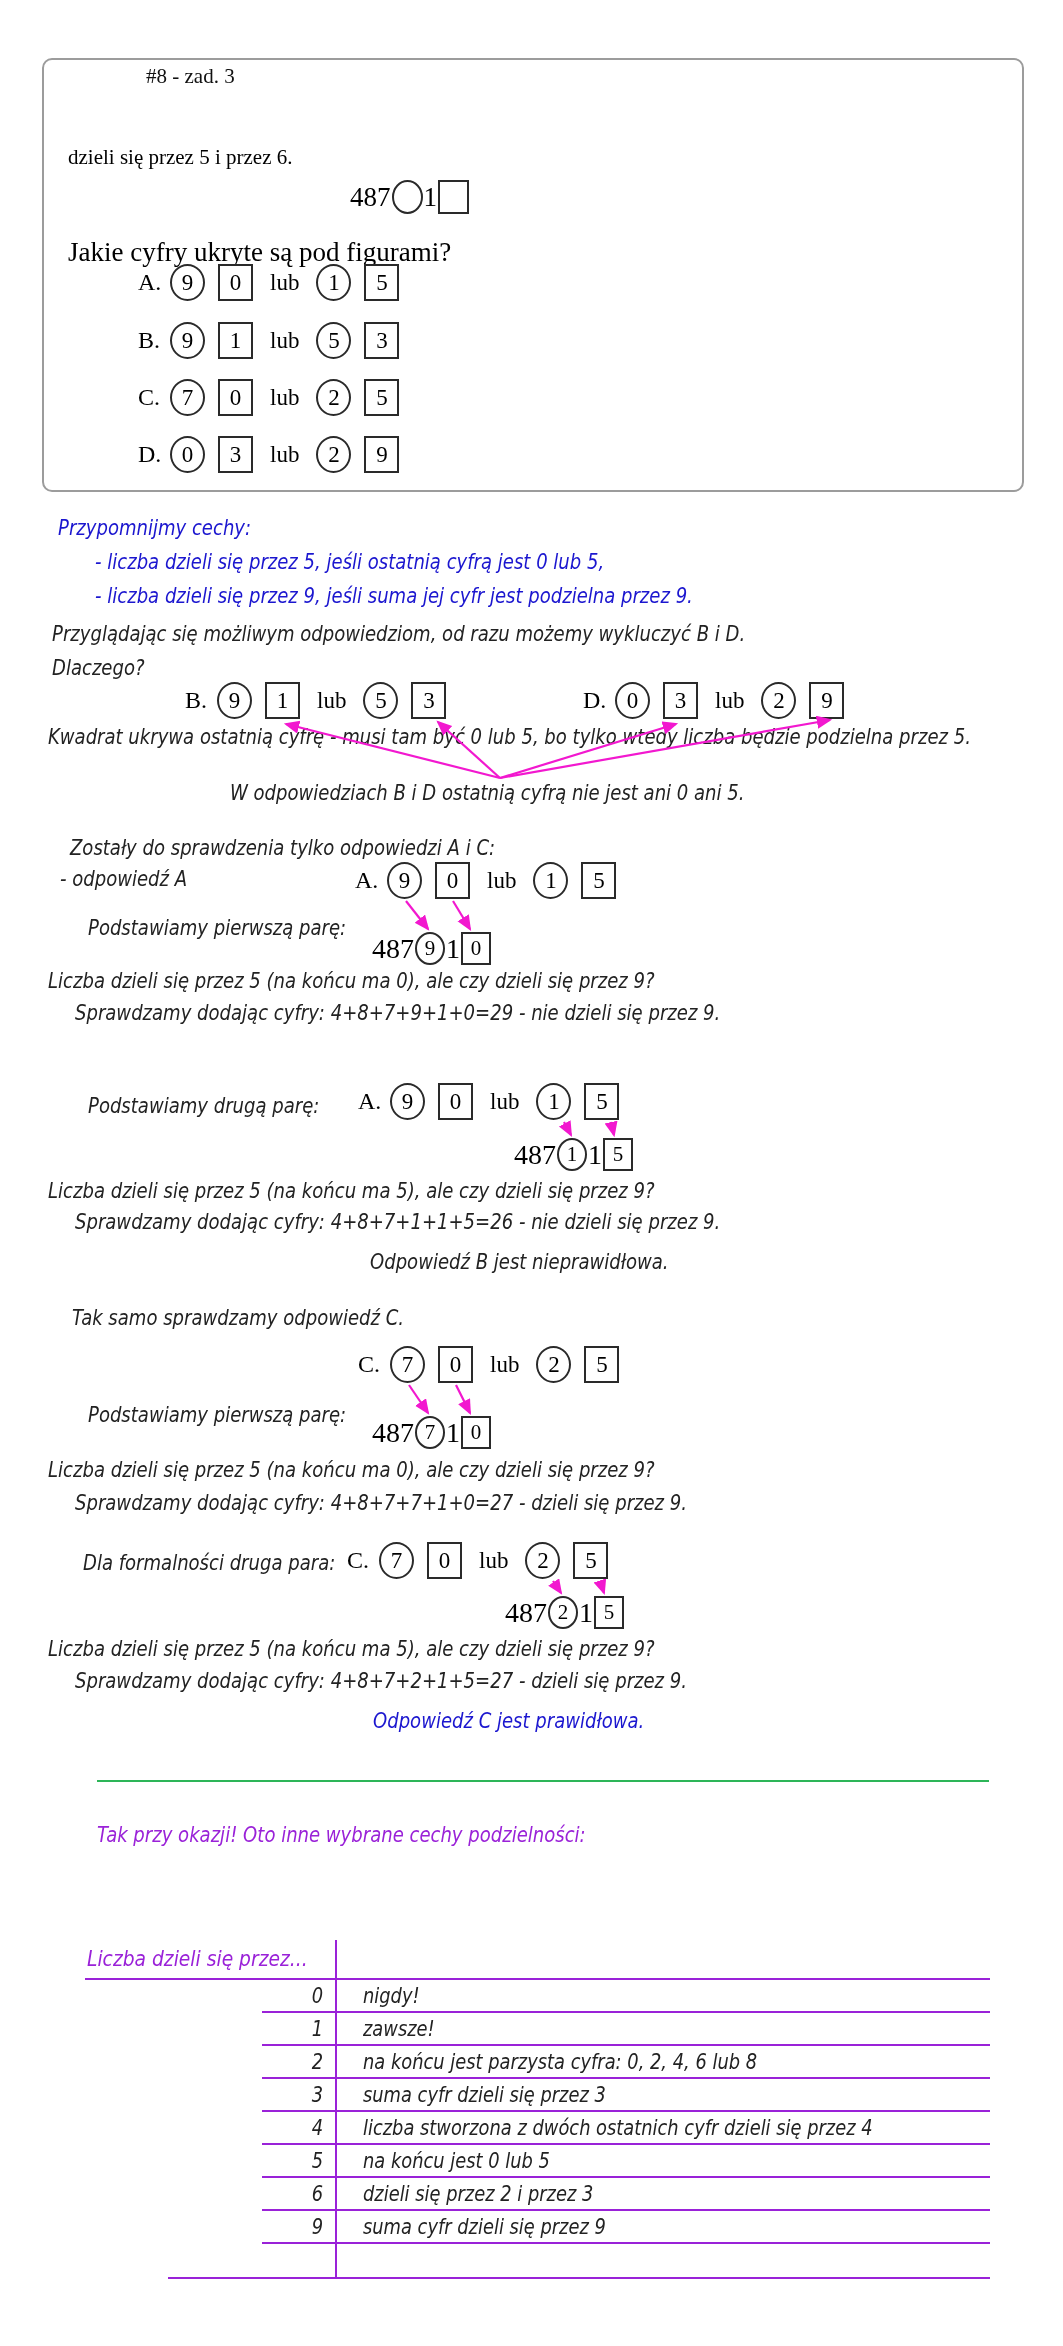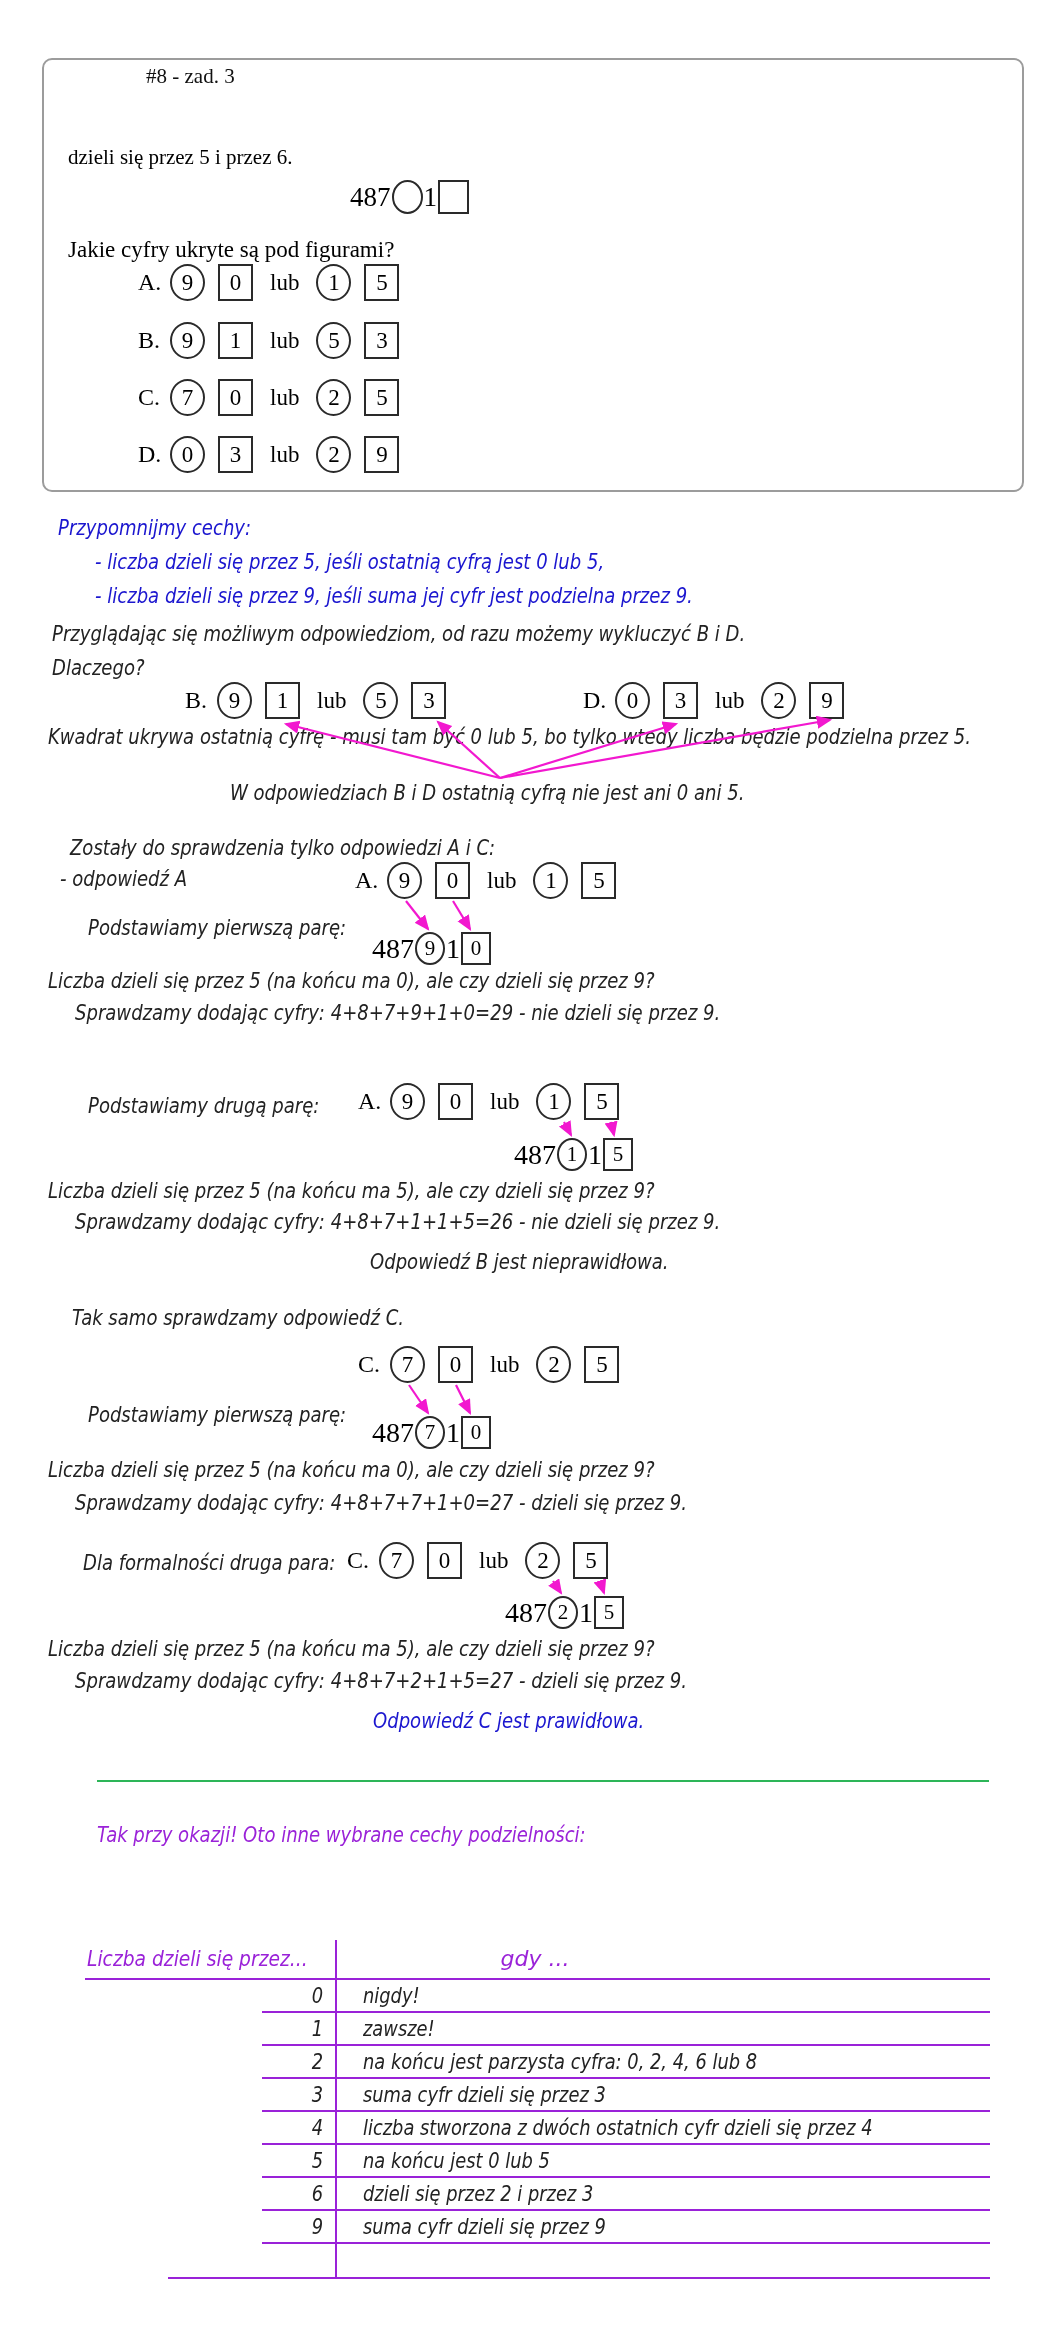--- a/index.html
+++ b/index.html
@@ -4,21 +4,21 @@
 <style>
   html,body{margin:0;padding:0;background:#fff;}
   .page{position:relative;width:1063px;height:2346px;background:#fff;overflow:hidden;
         font-family:"Liberation Serif",serif;}
   
   .card{position:absolute;left:42px;top:58px;width:978px;height:430px;
         border:2px solid #9c9c9c;border-radius:10px;background:#fff;}
   .card-title{position:absolute;left:130px;top:64px;font-family:Liberation Serif, serif;
         font-size:21px;color:#111;white-space:nowrap;margin-left:16px;}
   .stmt{position:absolute;left:68px;font-size:21px;color:#000;white-space:nowrap;}
-  .question{position:absolute;left:68px;top:237px;font-size:23px;color:#000;white-space:nowrap;}
+  .question{position:absolute;left:68px;top:237px;font-size:27px;color:#000;white-space:nowrap;}
   
   .fig{display:inline-flex;align-items:center;justify-content:center;box-sizing:border-box;
        font-family:"Liberation Serif",serif;font-style:normal;font-size:23px;color:#000;
        border:2px solid #2a2a2a;background:#fff;}
   .circle{width:35px;height:37px;border-radius:50%;}
   .square{width:35px;height:37px;}
   .fig.sm{width:30px;height:33px;font-size:21px;border-width:2px;}
   .fig.empty{width:31px;height:34px;}
   
   .opt-row{position:absolute;display:flex;align-items:center;height:37px;}
@@ -213,21 +213,20 @@
   <div class="hw" style="left:48px;top:1636px">Liczba dzieli się przez 5 (na końcu ma 5), ale czy dzieli się przez 9?</div>
   <div class="hw" style="left:75px;top:1668px">Sprawdzamy dodając cyfry: 4+8+7+2+1+5=27  - dzieli się przez 9.</div>
   <div class="hw hw-blue" style="left:373px;top:1708px">Odpowiedź C jest prawidłowa.</div>
 
   <div class="green-line"></div>
 
   <div class="hw hw-purple" style="left:97px;top:1822px">Tak przy okazji! Oto inne wybrane cechy podzielności:</div>
 
   <div class="dtable">
     <span class="dt-h1">Liczba dzieli się przez...</span>
-    <span class="dt-h2">gdy ...</span>
     <div class="dt-vline"></div>
     <div class="dt-line" style="left:0;top:38px;width:905px"></div>
 
     <div class="dt-row" style="top:40px">
       <span class="dt-div">0</span>
       <span class="dt-rule">nigdy!</span>
     </div>
     <div class="dt-line" style="left:177px;top:71px;width:728px"></div>
     <div class="dt-row" style="top:73px">
       <span class="dt-div">1</span>

